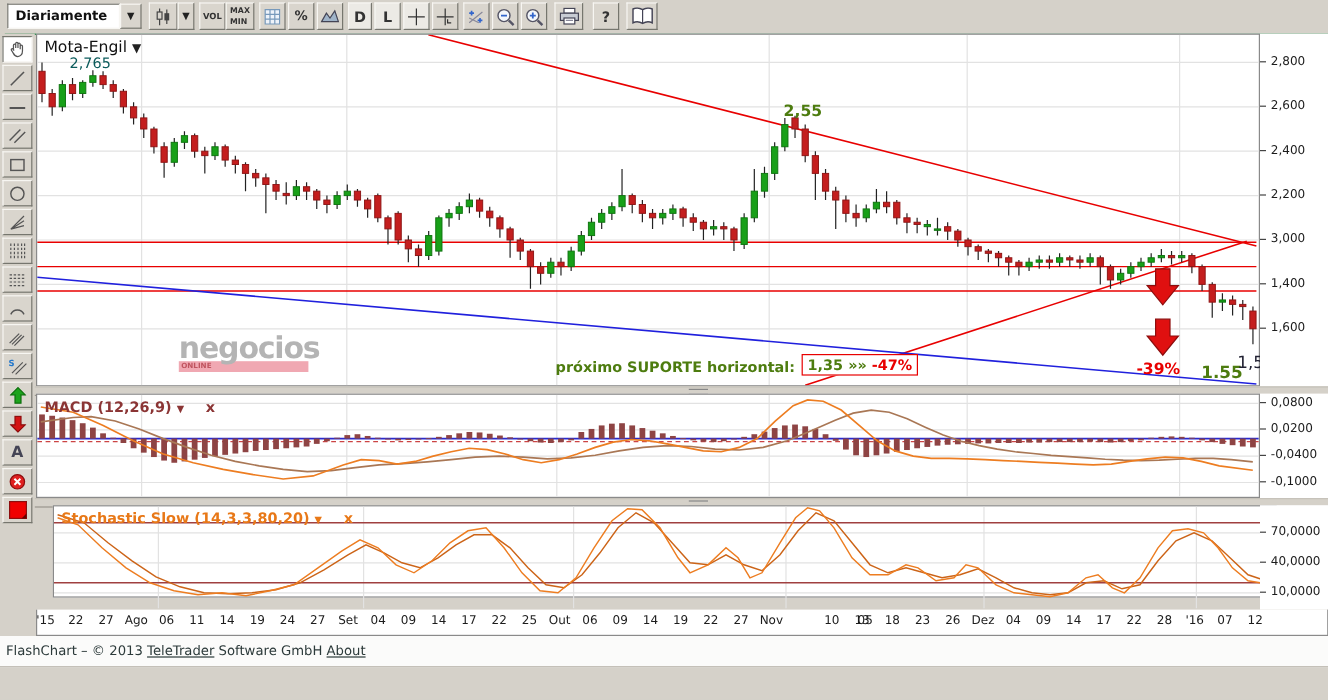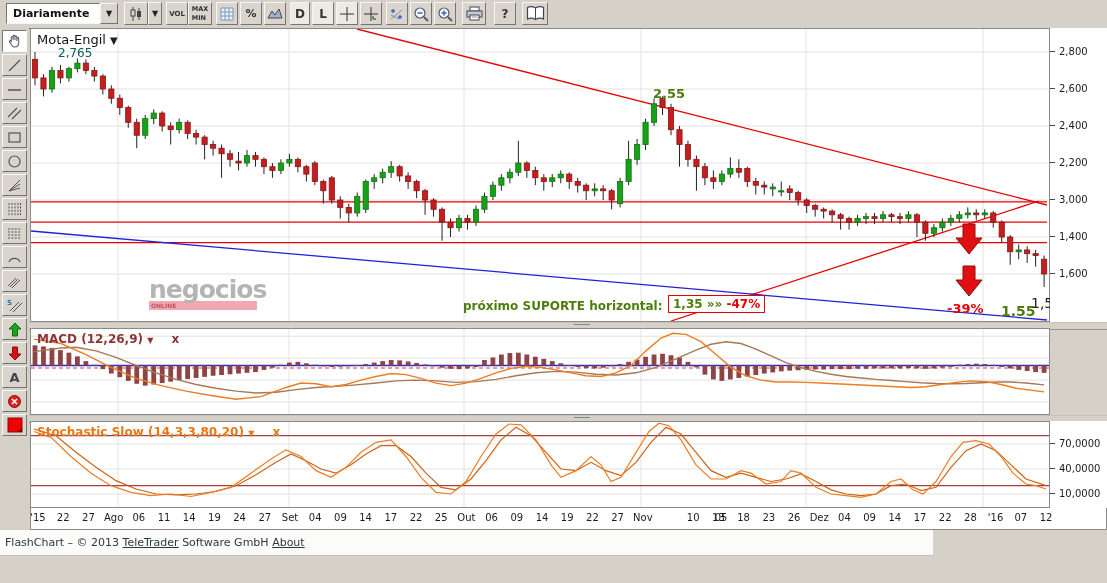--- a/index.html
+++ b/index.html
@@ -47,21 +47,21 @@
   #wm-bar{width:106px;height:9px;background:#f0a8b2;font-size:6px;font-weight:bold;color:#c05560;
           padding-left:2px;line-height:9px;}
   .ind-label{position:absolute;left:6px;top:3px;font-size:12px;font-weight:bold;white-space:nowrap;}
   .ind-label .x-close{margin-left:14px;cursor:pointer;}
   #macd-label{color:#8b3535;}
   #stoch-label{color:#e87817;}
   
   #xaxis{position:absolute;left:30px;top:508px;width:1077px;height:22px;background:#fff;
          border:1px solid #8a8a8a;border-top:none;box-sizing:border-box;}
   .xlbl{position:absolute;top:4px;font-size:10px;color:#1c1c1c;transform:translateX(-50%);}
-  #footer{position:absolute;left:0;top:530px;width:933px;height:25px;background:#fbfbfa;
+  #footer{position:absolute;left:0;top:530px;width:1107px;height:25px;background:#fbfbfa;
           font-size:11px;color:#2c3a3a;border-bottom:1px solid #c4c0b8;}
   #footer .inner{position:absolute;left:5px;top:6px;}
   #footer a{color:#2c3a3a;text-decoration:underline;cursor:pointer;}
   svg{display:block;}
 </style>
 </head>
 <body>
 
 <div id="app">
 
@@ -687,26 +687,36 @@
         <rect x="1010.72" y="36.5" width="4.8" height="7.32" fill="#8e4444"></rect>
         <polyline points="3,22.592 30,18.932 45,18.2 65,21.86 85,28.448 105,36.5 125,43.82 145,50.408 165,55.532 185,59.192 205,62.120000000000005 225,63.95 245,63.218 265,60.656000000000006 285,58.46 305,57.362 325,55.897999999999996 345,54.068 365,51.872 385,51.14 405,51.872 425,53.336 445,52.604 465,50.408 485,46.748 505,43.82 525,42.356 545,43.088 565,45.284 585,46.016 605,43.82 625,38.33 645,29.912 665,21.128 680,15.271999999999998 695,12.71 710,14.54 725,20.03 740,26.984 755,33.572 770,38.696 785,42.356 800,45.284 815,47.480000000000004 830,48.944 845,50.408 860,51.506 875,52.604 890,53.702 905,54.434 920,54.8 935,54.434 950,53.702 965,52.97 980,52.97 995,54.068 1013,55.897999999999996" fill="none" stroke="#a97755" stroke-width="1.4"></polyline>
         <polyline points="3,10.148000000000003 30,14.54 55,25.52 80,38.33 105,49.31 130,56.629999999999995 155,62.120000000000005 180,66.512 205,70.172 230,67.61 255,58.46 270,54.068 285,54.8 300,57.728 315,55.532 330,51.14 345,47.480000000000004 360,44.552 375,45.65 390,49.31 405,54.068 420,56.629999999999995 435,54.068 450,49.31 465,43.82 480,39.428 495,37.232 510,38.33 525,40.892 540,43.82 555,46.748 570,47.480000000000004 585,43.82 600,36.5 615,21.86 630,9.05 642,4.292000000000002 655,5.389999999999997 670,12.71 685,25.52 700,38.33 715,46.748 730,51.14 745,52.97 760,52.97 775,53.336 790,54.068 805,54.8 820,55.532 835,56.263999999999996 850,56.995999999999995 865,57.728 880,58.46 895,57.728 910,55.532 925,53.336 940,51.872 955,52.604 970,55.532 985,59.192 1013,62.852" fill="none" stroke="#ed7d21" stroke-width="1.4"></polyline>
       </svg>
     <div class="ind-label" id="macd-label">
       <span>MACD (12,26,9)</span>
       <span class="caret" style="color:#8b3535;">▼</span>
       <span class="x-close">x</span>
     </div>
   </div>
+  <div class="axis" id="macd-axis" style="left:1050px;top:328px;width:57px;height:87px;">
+      <div class="tick" style="top: 7.22px;"></div>
+      <div class="lbl" style="top: 2.22px;">0,0800</div>
+      <div class="tick" style="top: 29.18px;"></div>
+      <div class="lbl" style="top: 24.18px;">0,0200</div>
+      <div class="tick" style="top: 51.14px;"></div>
+      <div class="lbl" style="top: 46.14px;">-0,0400</div>
+      <div class="tick" style="top: 73.1px;"></div>
+      <div class="lbl" style="top: 68.1px;">-0,1000</div>
+    </div>
 
   <div class="split" style="top:415px;">
       <div class="grip"></div>
     </div>
 
-  <div class="panel" id="stoch-panel" style="left:30px;top:421px;width:1020px;height:87px;">
+  <div class="panel" id="stoch-panel" style="left:44px;top:421px;width:1020px;height:77px;">
     <svg id="stoch-svg" width="1018" height="85" viewBox="0 0 1018 85">
         <line x1="0" y1="22" x2="1018" y2="22" stroke="#e2e2e2" stroke-width="1"></line>
         <line x1="0" y1="46.999" x2="1018" y2="46.999" stroke="#e2e2e2" stroke-width="1"></line>
         <line x1="0" y1="71.998" x2="1018" y2="71.998" stroke="#e2e2e2" stroke-width="1"></line>
         <line x1="87" y1="0" x2="87" y2="85" stroke="#e2e2e2" stroke-width="1"></line>
         <line x1="258" y1="0" x2="258" y2="85" stroke="#e2e2e2" stroke-width="1"></line>
         <line x1="433" y1="0" x2="433" y2="85" stroke="#e2e2e2" stroke-width="1"></line>
         <line x1="610" y1="0" x2="610" y2="85" stroke="#e2e2e2" stroke-width="1"></line>
         <line x1="775" y1="0" x2="775" y2="85" stroke="#e2e2e2" stroke-width="1"></line>
         <line x1="952" y1="0" x2="952" y2="85" stroke="#e2e2e2" stroke-width="1"></line>

